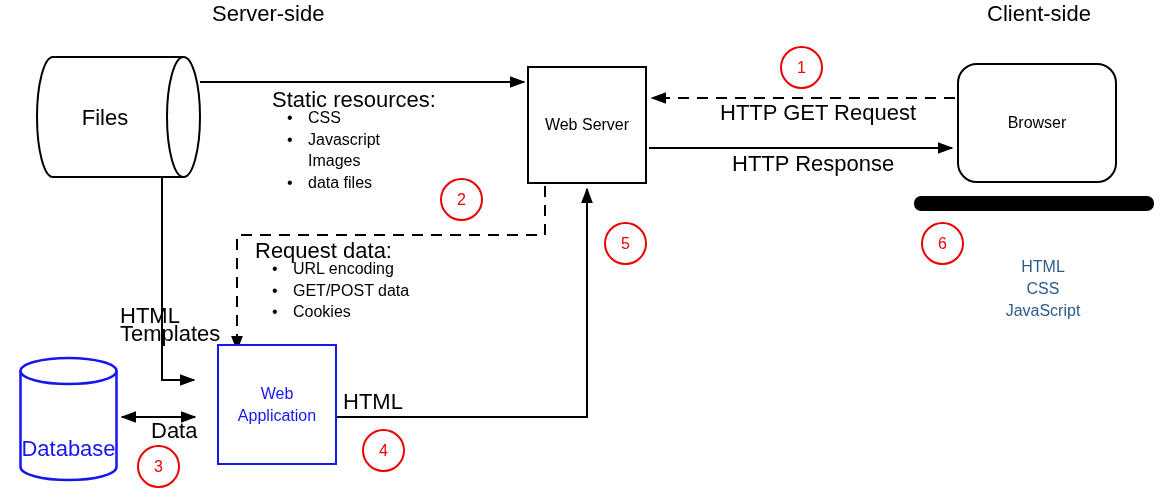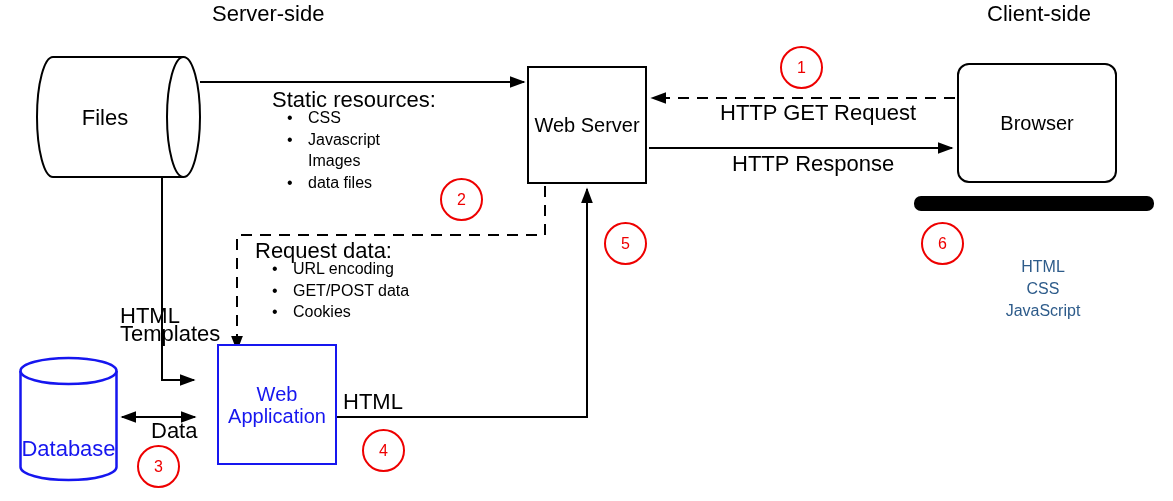--- a/index.html
+++ b/index.html
@@ -12,24 +12,24 @@
     overflow:hidden;
   }
   #wires{position:absolute;left:0;top:0;}
   .abs{position:absolute;}
   .lbl{font-size:22px;line-height:19px;white-space:nowrap;}
   .ctr{text-align:center;}
   .node{
     position:absolute;
     display:flex;align-items:center;justify-content:center;
     background:#fff;border:2px solid #000;
-    font-size:20px;text-align:center;
+    font-size:16px;text-align:center;
     box-sizing:border-box;
   }
-  .node.rounded{border-radius:12px;}
+  .node.rounded{border-radius:20px;}
   .node.blue{border:2.5px solid var(--blue);color:var(--blue);line-height:22px;}
   .step{
     position:absolute;width:43px;height:43px;border-radius:50%;
     border:2px solid var(--red);color:var(--red);
     display:flex;align-items:center;justify-content:center;
     font-size:16px;background:#fff;box-sizing:border-box;
   }
   .list-row{display:flex;font-size:16px;line-height:21.5px;}
   .bullet{display:inline-block;width:21px;flex:0 0 21px;}
   .tech{color:var(--steel);font-size:16px;line-height:22px;text-align:center;}

